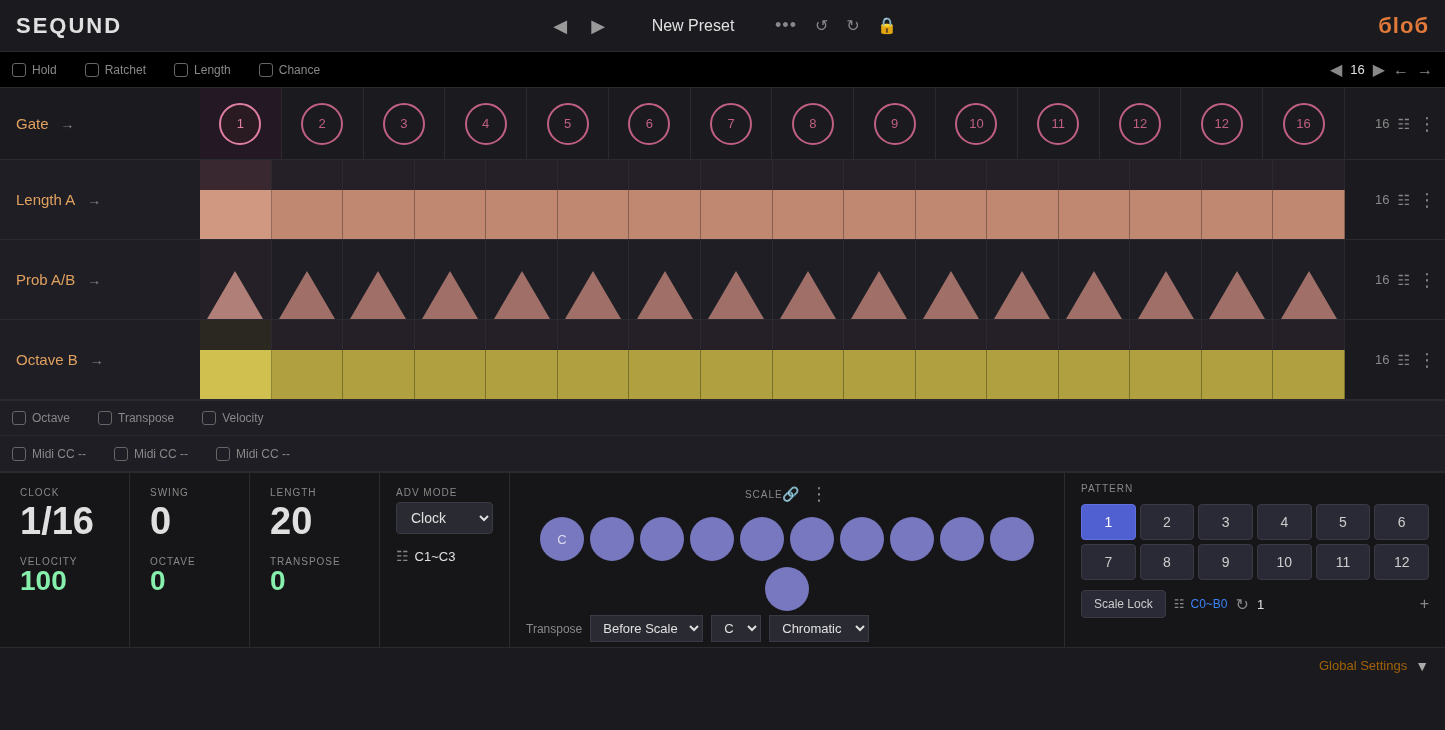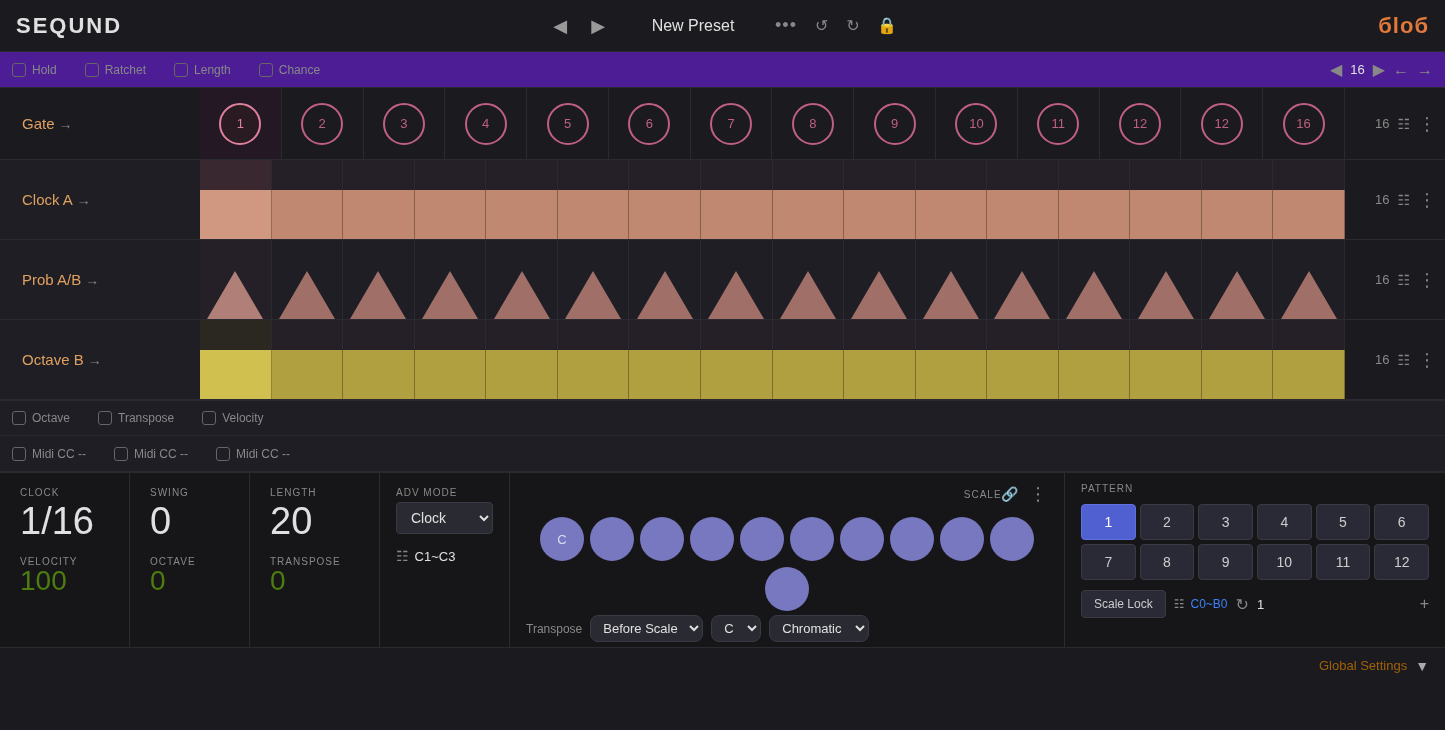--- a/index.html
+++ b/index.html
@@ -71,21 +71,21 @@
       color: #e0793a;
       font-size: 22px;
       font-weight: 700;
       letter-spacing: 1px;
     }
 
     
     .modifier-row {
       display: flex;
       align-items: center;
-      background: #4c1d95;
+      background: #000000;
       height: 36px;
       padding: 0 12px;
       border-bottom: 1px solid #2a2a30;
       gap: 28px;
     }
     .modifier-item {
       display: flex;
       align-items: center;
       gap: 6px;
       color: #888;
@@ -126,22 +126,22 @@
     .seq-row {
       display: flex;
       align-items: center;
       height: 72px;
       border-bottom: 1px solid #2a2a30;
     }
     .seq-row-label {
       width: 200px;
       display: flex;
       align-items: center;
-      padding: 0 22px;
-      gap: 4px;
+      padding: 0 16px;
+      gap: 12px;
       flex-shrink: 0;
     }
     .row-title {
       font-size: 15px;
       color: #e0a060;
       font-weight: 500;
     }
     .row-arrow {
       color: #888;
       font-size: 14px;
@@ -322,35 +322,35 @@
     .param-label {
       font-size: 10px;
       color: #888;
       letter-spacing: 1px;
       text-transform: uppercase;
       margin-bottom: 4px;
     }
     .param-value {
       font-size: 38px;
       color: #e0e0e0;
-      font-weight: 400;
+      font-weight: 700;
       line-height: 1;
       margin-bottom: 10px;
     }
     .param-sub-label {
       font-size: 10px;
       color: #888;
       letter-spacing: 1px;
       text-transform: uppercase;
       margin-top: 6px;
     }
     .param-sub-value {
       font-size: 38px;
-      color: #4d7c0f;
-      font-weight: 400;
+      color: #86efac;
+      font-weight: 700;
       line-height: 1;
     }
 
     
     .adv-block {
       display: flex;
       flex-direction: column;
       justify-content: flex-start;
       padding: 14px 16px;
       border-right: 1px solid #2a2a30;
@@ -387,21 +387,21 @@
       flex: 1;
       display: flex;
       flex-direction: column;
       padding: 10px 16px;
       border-right: 1px solid #2a2a30;
       position: relative;
     }
     .scale-header {
       display: flex;
       align-items: center;
-      justify-content: flex-end;
+      justify-content: center;
       margin-bottom: 8px;
     }
     .scale-title {
       font-size: 10px;
       color: #888;
       letter-spacing: 1px;
       text-transform: uppercase;
     }
     .scale-icons {
       display: flex;
@@ -439,21 +439,21 @@
     .scale-footer-label {
       font-size: 12px;
       color: #888;
     }
     .scale-dropdown {
       background: #2a2a32;
       border: 1px solid #3a3a44;
       color: #e0e0e0;
       font-size: 13px;
       padding: 4px 8px;
-      border-radius: 8px;
+      border-radius: 0;
       cursor: pointer;
     }
 
     
     .pattern-block {
       display: flex;
       flex-direction: column;
       padding: 10px 16px;
       min-width: 380px;
     }
@@ -663,21 +663,21 @@
       </div>
     <div class="seq-row-right">
       <span>16</span>
       <button class="icon-btn">☷</button>
       <button class="dots-btn icon-btn">⋮</button>
     </div>
   </div>
 
   <div class="seq-row pitch-a-row" style="height:80px;">
     <div class="seq-row-label" style="background:#1e1e24; height:100%; align-items:center;">
-      <span class="row-title">Clock A</span>
+      <span class="row-title">Length A</span>
       <span class="row-arrow">→</span>
     </div>
     <div style="flex:1; display:flex; flex-direction:column; height:100%;">
       <div class="pitch-a-top" id="pitch-a-top">
           <div class="pitch-a-top-step" style="flex: 1 1 0%; border-right: 1px solid rgb(42, 42, 48); background: rgb(58, 40, 48);"></div>
           <div class="pitch-a-top-step" style="flex: 1 1 0%; border-right: 1px solid rgb(42, 42, 48); background: rgb(37, 32, 40);"></div>
           <div class="pitch-a-top-step" style="flex: 1 1 0%; border-right: 1px solid rgb(42, 42, 48); background: rgb(37, 32, 40);"></div>
           <div class="pitch-a-top-step" style="flex: 1 1 0%; border-right: 1px solid rgb(42, 42, 48); background: rgb(37, 32, 40);"></div>
           <div class="pitch-a-top-step" style="flex: 1 1 0%; border-right: 1px solid rgb(42, 42, 48); background: rgb(37, 32, 40);"></div>
           <div class="pitch-a-top-step" style="flex: 1 1 0%; border-right: 1px solid rgb(42, 42, 48); background: rgb(37, 32, 40);"></div>

